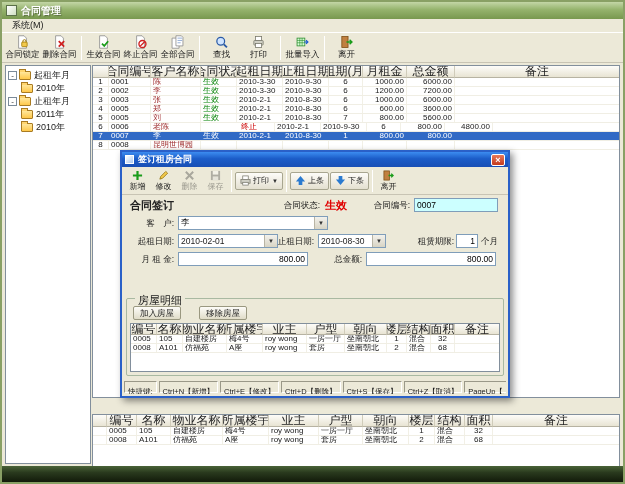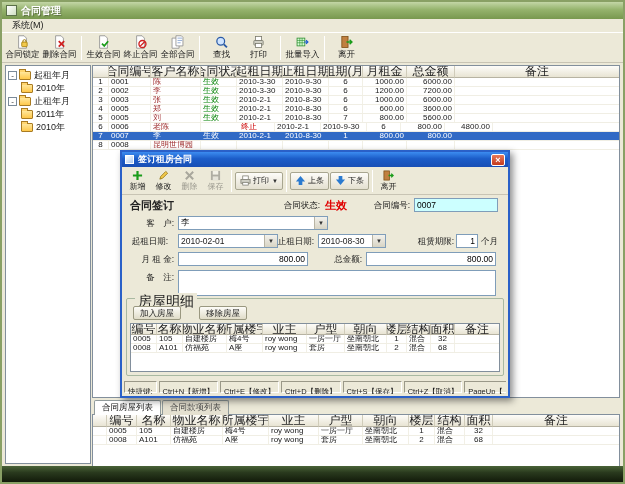--- a/index.html
+++ b/index.html
@@ -61,21 +61,21 @@
 .status-val{position:absolute;top:0;font-size:11px;font-weight:bold;color:#E00000}
 .flabel{position:absolute;top:0;font-size:8.5px;line-height:14px;text-align:right;white-space:nowrap}
 .funit{position:absolute;top:0;font-size:8.5px;line-height:14px;white-space:nowrap}
 .tbox{position:absolute;top:0;height:14px;border:1px solid #7F9DB9;background:#fff;font-size:8.5px;padding:0 2px;font-family:"Liberation Sans","DejaVu Sans",sans-serif;outline:none}
 .tbox.r{text-align:right}
 .combo{position:absolute;top:0;height:14px;border:1px solid #7F9DB9;background:#fff;display:flex;align-items:center}
 .combo-val{flex:1;padding:0 2px;font-size:8.5px;overflow:hidden;white-space:nowrap}
 .combo-btn{width:13px;height:12px;background:linear-gradient(180deg,#F2F1EC,#D8D4C4);border-left:1px solid #B8B4A4;font-size:6px;display:flex;align-items:center;justify-content:center;color:#333;flex:none}
 .noteta{position:absolute;left:56px;top:0;width:318px;height:26px;border:1px solid #7F9DB9;resize:none;font-family:"Liberation Sans","DejaVu Sans",sans-serif;font-size:8.5px;outline:none}
 .dgroup{position:absolute;left:4px;top:146px;right:4px;height:78px;border:1px solid #A9B9A1;border-radius:2px}
-.dgroup-title{position:absolute;top:-6px;left:8px;background:#ECE9D8;padding:0 3px;font-size:14px}
+.dgroup-title{position:absolute;top:-6px;left:8px;background:#ECE9D8;padding:0 3px;font-size:11px}
 .gbtn{position:absolute;top:7px;height:14px;width:48px;background:linear-gradient(180deg,#FDFCF8,#E0DCC8);border:1px solid #9A9880;border-radius:2px;font-size:8.5px;text-align:center;line-height:12px;cursor:default}
 .dgrid{position:absolute;left:3px;top:24px;right:3px;bottom:3px;background:#fff;border:1px solid #828F9C;overflow:hidden}
 .dgrid .ghead{height:11px}
 .dstatus{position:absolute;left:2px;bottom:2px;right:2px;height:14px;display:flex;gap:2px;align-items:center;font-size:7.5px;overflow:hidden;white-space:nowrap}
 .dcell{border:1px solid;border-color:#9a9888 #fff #fff #9a9888;padding:5px 3px;height:12px;line-height:10px;white-space:nowrap;flex:none}
 </style>
 </head>
 <body>
 
 <div class="app">
@@ -303,24 +303,20 @@
           <span class="c mc4"></span>
           <span class="c mc5"></span>
           <span class="c mc6 ctr"></span>
           <span class="c mc7 num"></span>
           <span class="c mc8 num"></span>
           <span class="c mc9"></span>
         </div>
       </div>
   </div>
 
-  <div class="btabs">
-    <span class="btab active">合同房屋列表</span>
-    <span class="btab">合同款项列表</span>
-  </div>
 
   <div class="grid bottom-grid">
     <div class="ghead">
       <span class="gh bc0"></span>
       <span class="gh bc1">编号</span>
       <span class="gh bc2">名称</span>
       <span class="gh bc3">物业名称</span>
       <span class="gh bc4">所属楼宇</span>
       <span class="gh bc5">业主</span>
       <span class="gh bc6">户型</span>
@@ -443,21 +439,21 @@
 
     <div class="fr" style="top:64px">
       <span class="flabel" style="left:8px;width:44px">客　户:</span>
       <span class="combo" style="left:56px;width:150px">
         <span class="combo-val">李</span>
         <span class="combo-btn">▼</span>
       </span>
     </div>
 
     <div class="fr" style="top:82px">
-      <span class="flabel" style="left:2px;width:44px">起租日期:</span>
+      <span class="flabel" style="left:8px;width:44px">起租日期:</span>
       <span class="combo" style="left:56px;width:100px">
         <span class="combo-val">2010-02-01</span>
         <span class="combo-btn">▼</span>
       </span>
       <span class="flabel" style="left:148px;width:44px">止租日期:</span>
       <span class="combo" style="left:196px;width:68px">
         <span class="combo-val">2010-08-30</span>
         <span class="combo-btn">▼</span>
       </span>
       <span class="flabel" style="left:288px;width:44px">租赁期限:</span>
@@ -465,24 +461,20 @@
       <span class="funit" style="left:359px">个月</span>
     </div>
 
     <div class="fr" style="top:100px">
       <span class="flabel" style="left:8px;width:44px">月 租 金:</span>
       <input class="tbox r" style="left: 56px; width: 130px;" value="800.00">
       <span class="flabel" style="left:196px;width:44px">总金额:</span>
       <input class="tbox r" style="left: 244px; width: 130px;" value="800.00">
     </div>
 
-    <div class="fr" style="top:118px;height:28px">
-      <span class="flabel" style="left:8px;width:44px">备　注:</span>
-      <textarea class="noteta" style=""></textarea>
-    </div>
 
     <div class="dgroup">
       <span class="dgroup-title">房屋明细</span>
       <span class="gbtn" style="left:6px">加入房屋</span>
       <span class="gbtn" style="left:72px">移除房屋</span>
       <div class="dgrid">
         <div class="ghead">
           <span class="gh dc0">编号</span>
           <span class="gh dc1">名称</span>
           <span class="gh dc2">物业名称</span>

